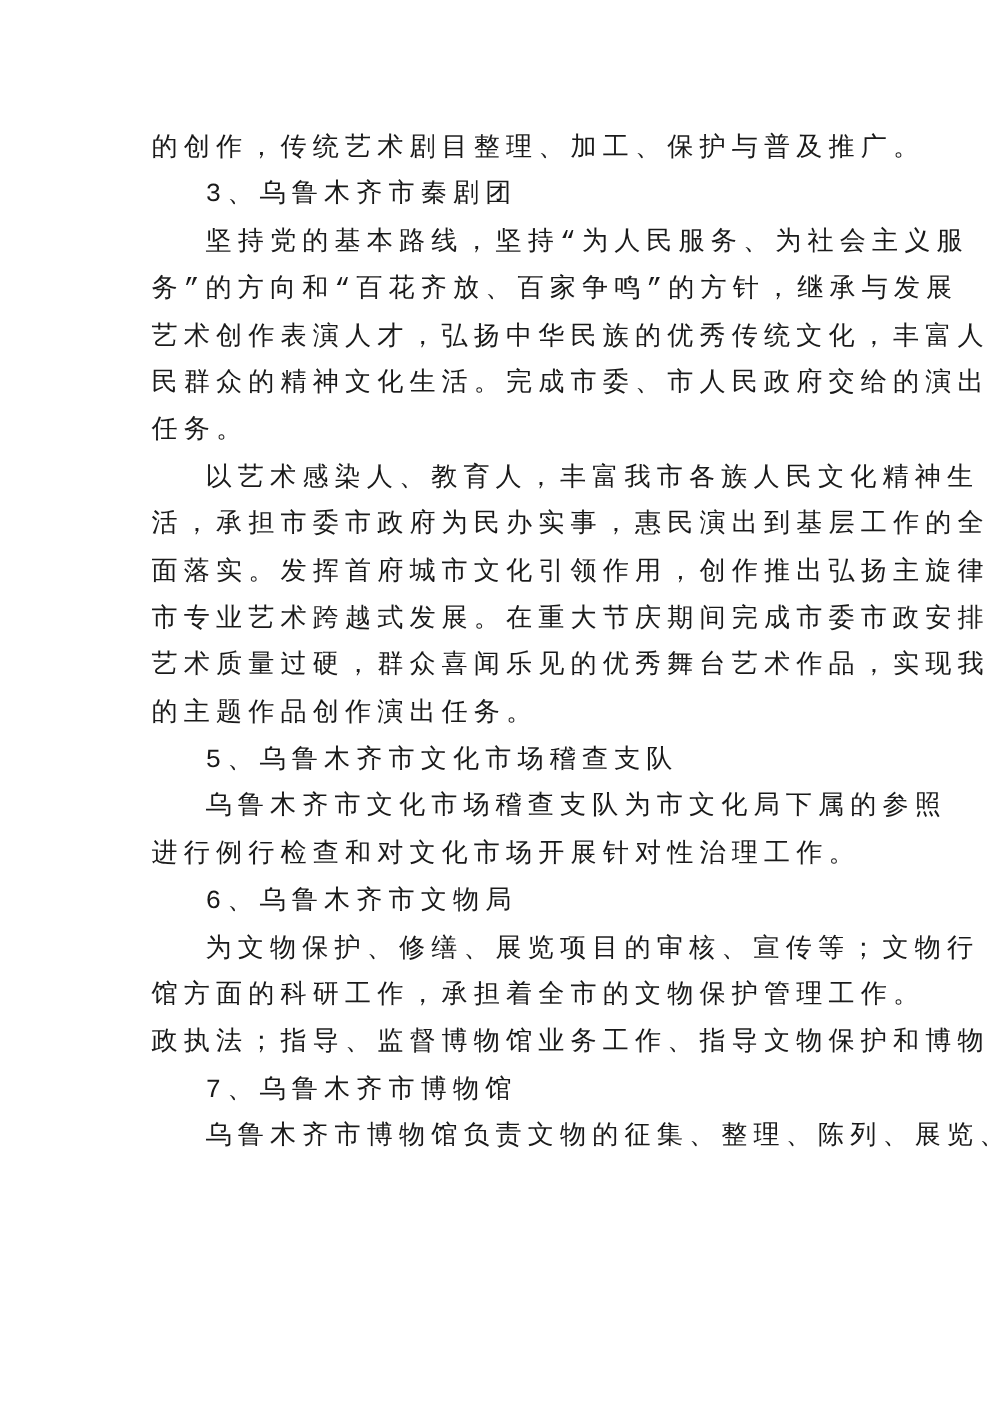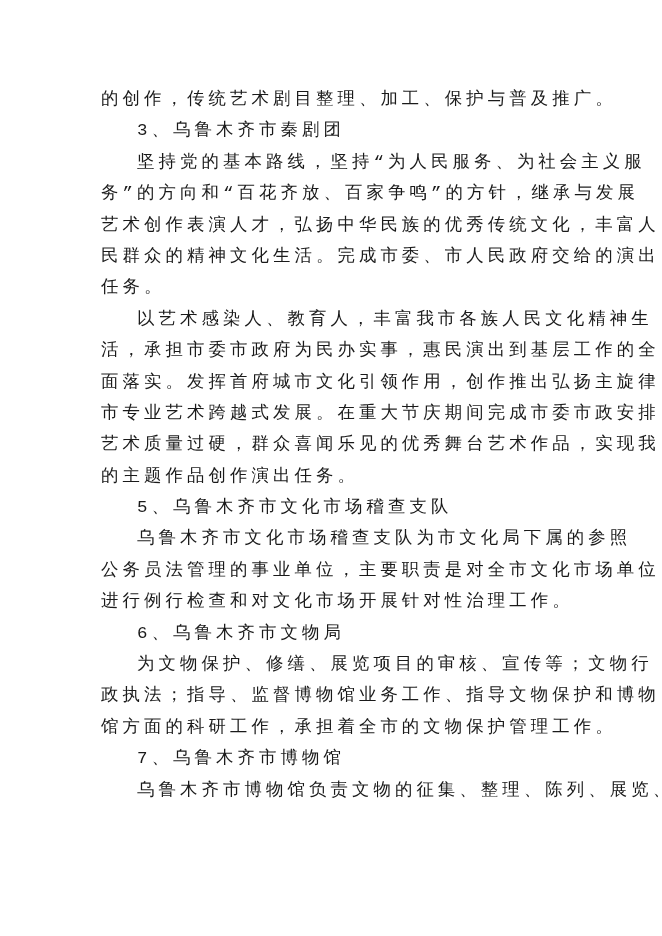--- a/index.html
+++ b/index.html
@@ -52,23 +52,22 @@
 
   <div class="line indent">以艺术感染人、教育人，丰富我市各族人民文化精神生</div>
   <div class="line">活，承担市委市政府为民办实事，惠民演出到基层工作的全</div>
   <div class="line">面落实。发挥首府城市文化引领作用，创作推出弘扬主旋律，</div>
   <div class="line">市专业艺术跨越式发展。在重大节庆期间完成市委市政安排</div>
   <div class="line">艺术质量过硬，群众喜闻乐见的优秀舞台艺术作品，实现我</div>
   <div class="line">的主题作品创作演出任务。</div>
 
   <div class="line indent heading">5、乌鲁木齐市文化市场稽查支队</div>
   <div class="line indent">乌鲁木齐市文化市场稽查支队为市文化局下属的参照</div>
-  <div class="line">公务员法管理的事业单位，主要职责是对全市文化市场单位</div>
   <div class="line">进行例行检查和对文化市场开展针对性治理工作。</div>
 
   <div class="line indent heading">6、乌鲁木齐市文物局</div>
   <div class="line indent">为文物保护、修缮、展览项目的审核、宣传等；文物行</div>
+  <div class="line">馆方面的科研工作，承担着全市的文物保护管理工作。</div>
   <div class="line">政执法；指导、监督博物馆业务工作、指导文物保护和博物</div>
-  <div class="line">馆方面的科研工作，承担着全市的文物保护管理工作。</div>
 
   <div class="line indent heading">7、乌鲁木齐市博物馆</div>
   <div class="line indent">乌鲁木齐市博物馆负责文物的征集、整理、陈列、展览、</div>
 </div>
 
 </body></html>

